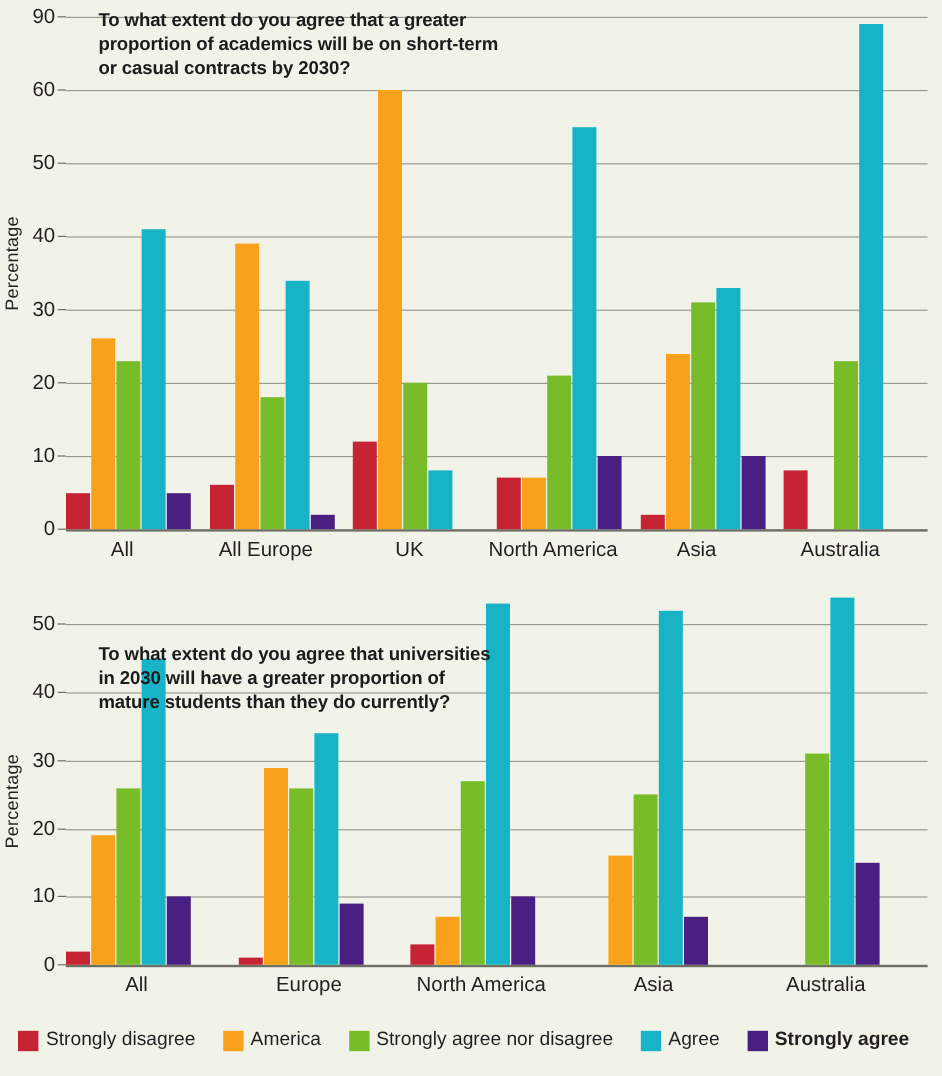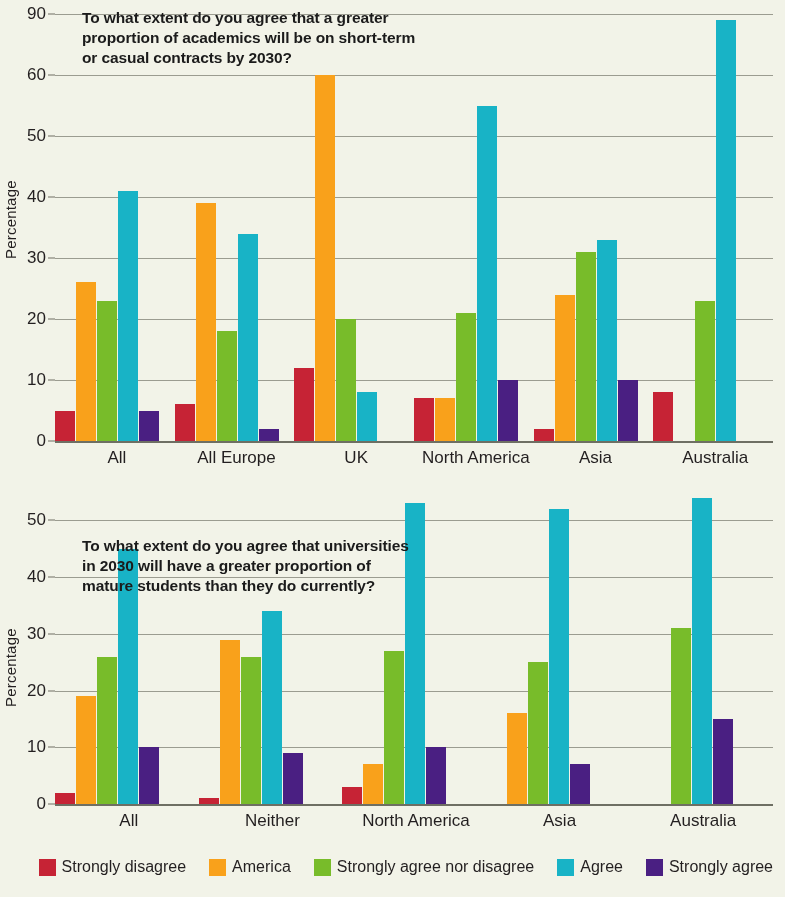--- a/index.html
+++ b/index.html
@@ -91,48 +91,48 @@
   }
   .bar {
     width: 20px;
     margin-right: 1px;
     position: relative;
     z-index: 2;
   }
 
   .xlabels {
     position: absolute;
-    left: 68px; width: 718px;
+    left: 53px; width: 718px;
     display: flex;
   }
   #xlab-top { top: 448px; }
   #xlab-bot { top: 333px; }
   .xlabel {
     flex: 1 1 0;
     text-align: center;
     font-size: 17px;
     color: #231f20;
   }
   .xlabel .inner { display:inline-block; transform: translateX(-11px); }
 
   .legend {
     position: absolute;
     left: 0; top: 858px;
     width: 785px;
     display: flex;
-    justify-content: flex-end;
+    justify-content: center;
     align-items: center;
     gap: 0px;
   }
   .legend-item {
     display: flex;
     align-items: center;
     margin-right: 23px;
   }
-  .legend-item:last-child { margin-right: 12px; }
+  .legend-item:last-child { margin-right: 12px; font-weight: bold; }
   .swatch {
     width: 17px; height: 17px;
     margin-right: 6px;
     flex: none;
   }
   .legend-label {
     font-size: 16px;
     color: #231f20;
     white-space: nowrap;
   }
@@ -285,21 +285,21 @@
             <div class="bar" title="Strongly disagree — Australia: 0%" style="background: rgb(198, 35, 53); height: 0px;"></div>
             <div class="bar" title="Disagree — Australia: 0%" style="background: rgb(249, 161, 27); height: 0px;"></div>
             <div class="bar" title="Neither agree nor disagree — Australia: 31%" style="background: rgb(120, 188, 42); height: 175.855px;"></div>
             <div class="bar" title="Agree — Australia: 54%" style="background: rgb(24, 179, 198); height: 306.327px;"></div>
             <div class="bar" title="Strongly agree — Australia: 15%" style="background: rgb(74, 31, 130); height: 85.0909px;"></div>
           </div>
         </div>
     </div>
     <div class="xlabels" id="xlab-bot">
         <div class="xlabel"><span class="inner">All</span></div>
-        <div class="xlabel"><span class="inner">Neither</span></div>
+        <div class="xlabel"><span class="inner">Europe</span></div>
         <div class="xlabel"><span class="inner">North America</span></div>
         <div class="xlabel"><span class="inner">Asia</span></div>
         <div class="xlabel"><span class="inner">Australia</span></div>
       </div>
   </div>
 
   <div class="title" id="title-bot">To what extent do you agree that universities
 in 2030 will have a greater proportion of
 mature students than they do currently?</div>
 

